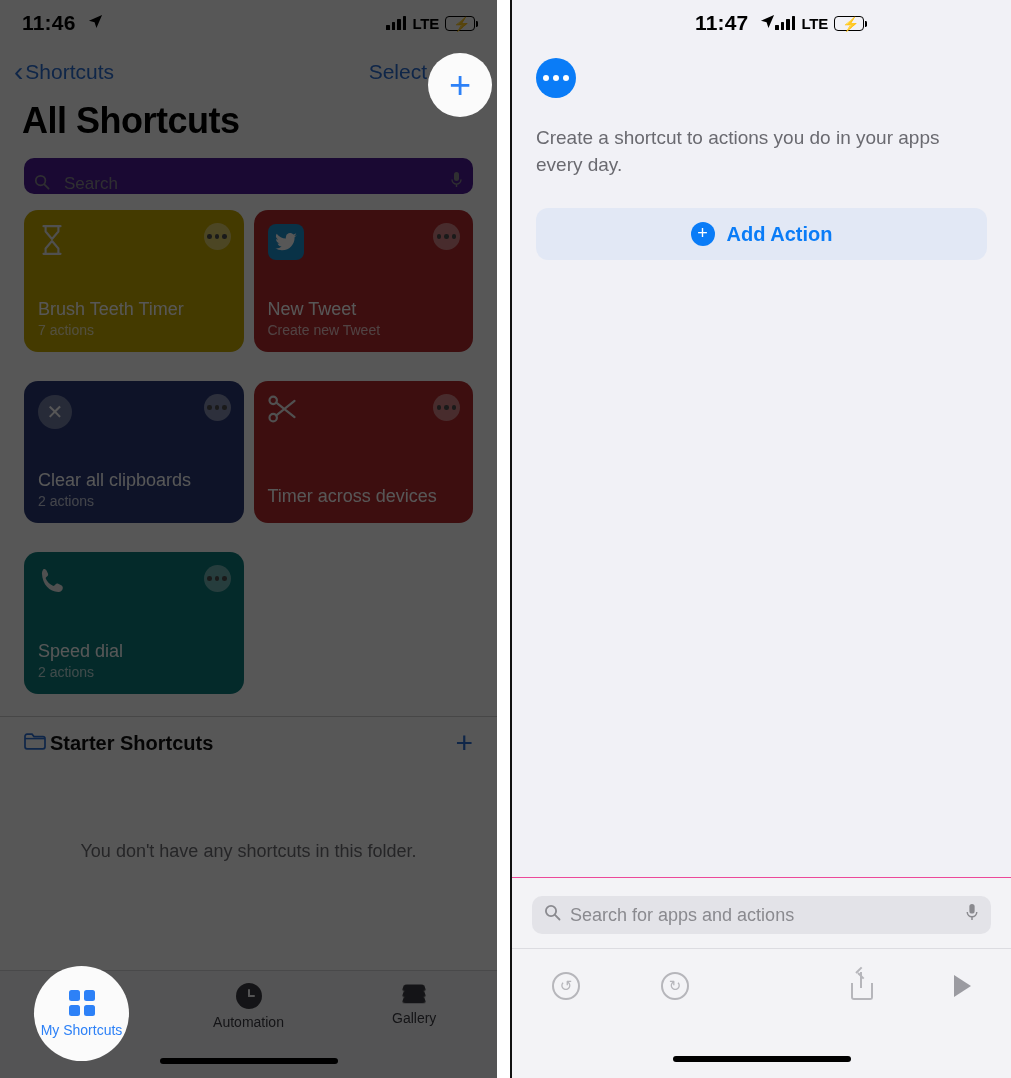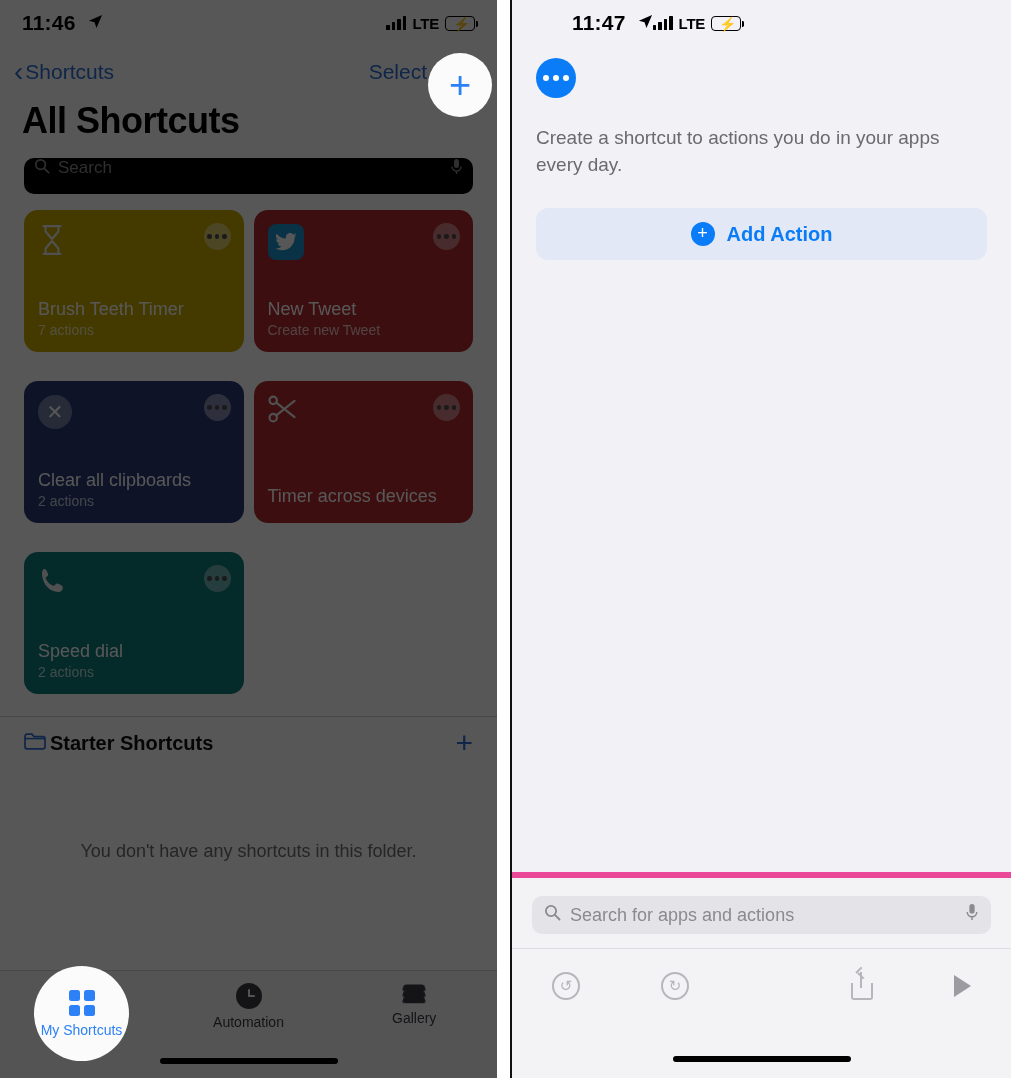--- a/index.html
+++ b/index.html
@@ -55,22 +55,22 @@
   .back .chev { font-size:28px; line-height:28px; font-weight:400; color:#2d6fd4; }
   .back .lbl { font-size:21px; color:#2d6fd4; }
   .navright { display:flex; align-items:center; gap:14px; }
   .select-btn { font-size:21px; color:#2d6fd4; }
   .plus-btn { font-size:34px; color:#2d6fd4; line-height:30px; font-weight:300;
               width:34px; text-align:center; }
 
   .bigtitle { font-size:36px; font-weight:700; color:#000; padding: 10px 22px 6px; letter-spacing:-.5px;}
 
   .searchbar {
-    margin: 10px 24px 0; height: 36px; background:#000000; border-radius:10px;
-    display:flex; align-items:flex-start; gap:8px; padding: 0 10px;
+    margin: 10px 24px 0; height: 36px; background:#4c1d95; border-radius:10px;
+    display:flex; align-items:flex-end; gap:14px; padding: 0 10px;
   }
   .searchbar .mag { color:#8a8a8f; font-size:16px; }
   .searchbar .ph { color:#8a8a8f; font-size:17px; flex:1; }
   .searchbar .mic { color:#8a8a8f; font-size:17px; }
 
   
   .cards { padding: 16px 24px 0; display:grid; grid-template-columns: 1fr 1fr;
            gap: 29px 10px; }
   .card { position:relative; height:142px; border-radius:14px; padding:14px;
           display:flex; flex-direction:column; justify-content:space-between; }
@@ -131,21 +131,21 @@
   .spot-plus { left:428px; top:53px; width:64px; height:64px; }
   .spot-plus .pg { font-size:38px; color:#2d81f7; font-weight:300; line-height:34px; }
   .spot-tab { left:34px; top:966px; width:95px; height:95px; gap:6px; }
   .spot-tab .tlabel { font-size:14px; color:#2d81f7; }
 
   
   .phone-right {
     position:absolute; left:510px; top:0; width:501px; height:1078px;
     background:#f1f1f6; border-left:2px solid #111; overflow:hidden;
   }
-  .r-statusbar { height:46px; display:flex; align-items:center; justify-content:flex-start;
+  .r-statusbar { height:46px; display:flex; align-items:center; justify-content:center;
                  padding: 0 24px; margin-left: 36px; }
   .r-navrow { display:flex; align-items:center; justify-content:space-between;
               padding: 14px 24px 0; }
   .cancel { font-size:21px; color:#2d81f7; }
   .next   { font-size:21px; color:#a9a9af; }
   .r-titlerow { display:flex; align-items:center; justify-content:space-between;
                 padding: 12px 24px 0; }
   .r-title { font-size:36px; font-weight:700; color:#000; letter-spacing:-.5px; }
   .bluedots { width:40px;height:40px;border-radius:50%;background:#0a7cf7;
               display:flex;align-items:center;justify-content:center;gap:4px; }
@@ -153,21 +153,21 @@
   .r-desc { padding: 26px 24px 0; font-size:19px; line-height:27px; color:#6a6a70; }
   .addaction {
     margin: 30px 24px 0; height: 52px; border-radius:12px; background:#e2e8f5;
     display:flex; align-items:center; justify-content:center; gap:12px;
   }
   .addaction .circ { width:24px;height:24px;border-radius:50%;background:#0a7cf7;
                      color:#fff;font-size:18px;line-height:22px;text-align:center;font-weight:400;}
   .addaction .alabel { font-size:20px; color:#0a7cf7; font-weight:700; }
 
   .r-bottom { position:absolute; left:0; right:0; bottom:0; background:#f3f3f6;
-              border-top:6px solid #ec4899; }
+              border-top:1px solid #ec4899; }
   .r-search { margin: 18px 20px 14px; height:38px; background:#e3e3e8; border-radius:10px;
               display:flex; align-items:center; gap:9px; padding: 0 12px; }
   .r-search .mag { color:#8a8a8f; font-size:17px; }
   .r-search .ph  { color:#8a8a8f; font-size:18px; flex:1; }
   .r-search .mic { color:#8a8a8f; font-size:18px; }
   .r-toolbar { display:flex; align-items:center; border-top:1px solid #dcdce1;
                height:74px; padding: 0 40px; }
   .r-toolbar .sp { flex:1; }
   .circ-arrow { width:28px;height:28px;border:2px solid #b6b6bb;border-radius:50%;
                 display:flex;align-items:center;justify-content:center;color:#b6b6bb;

